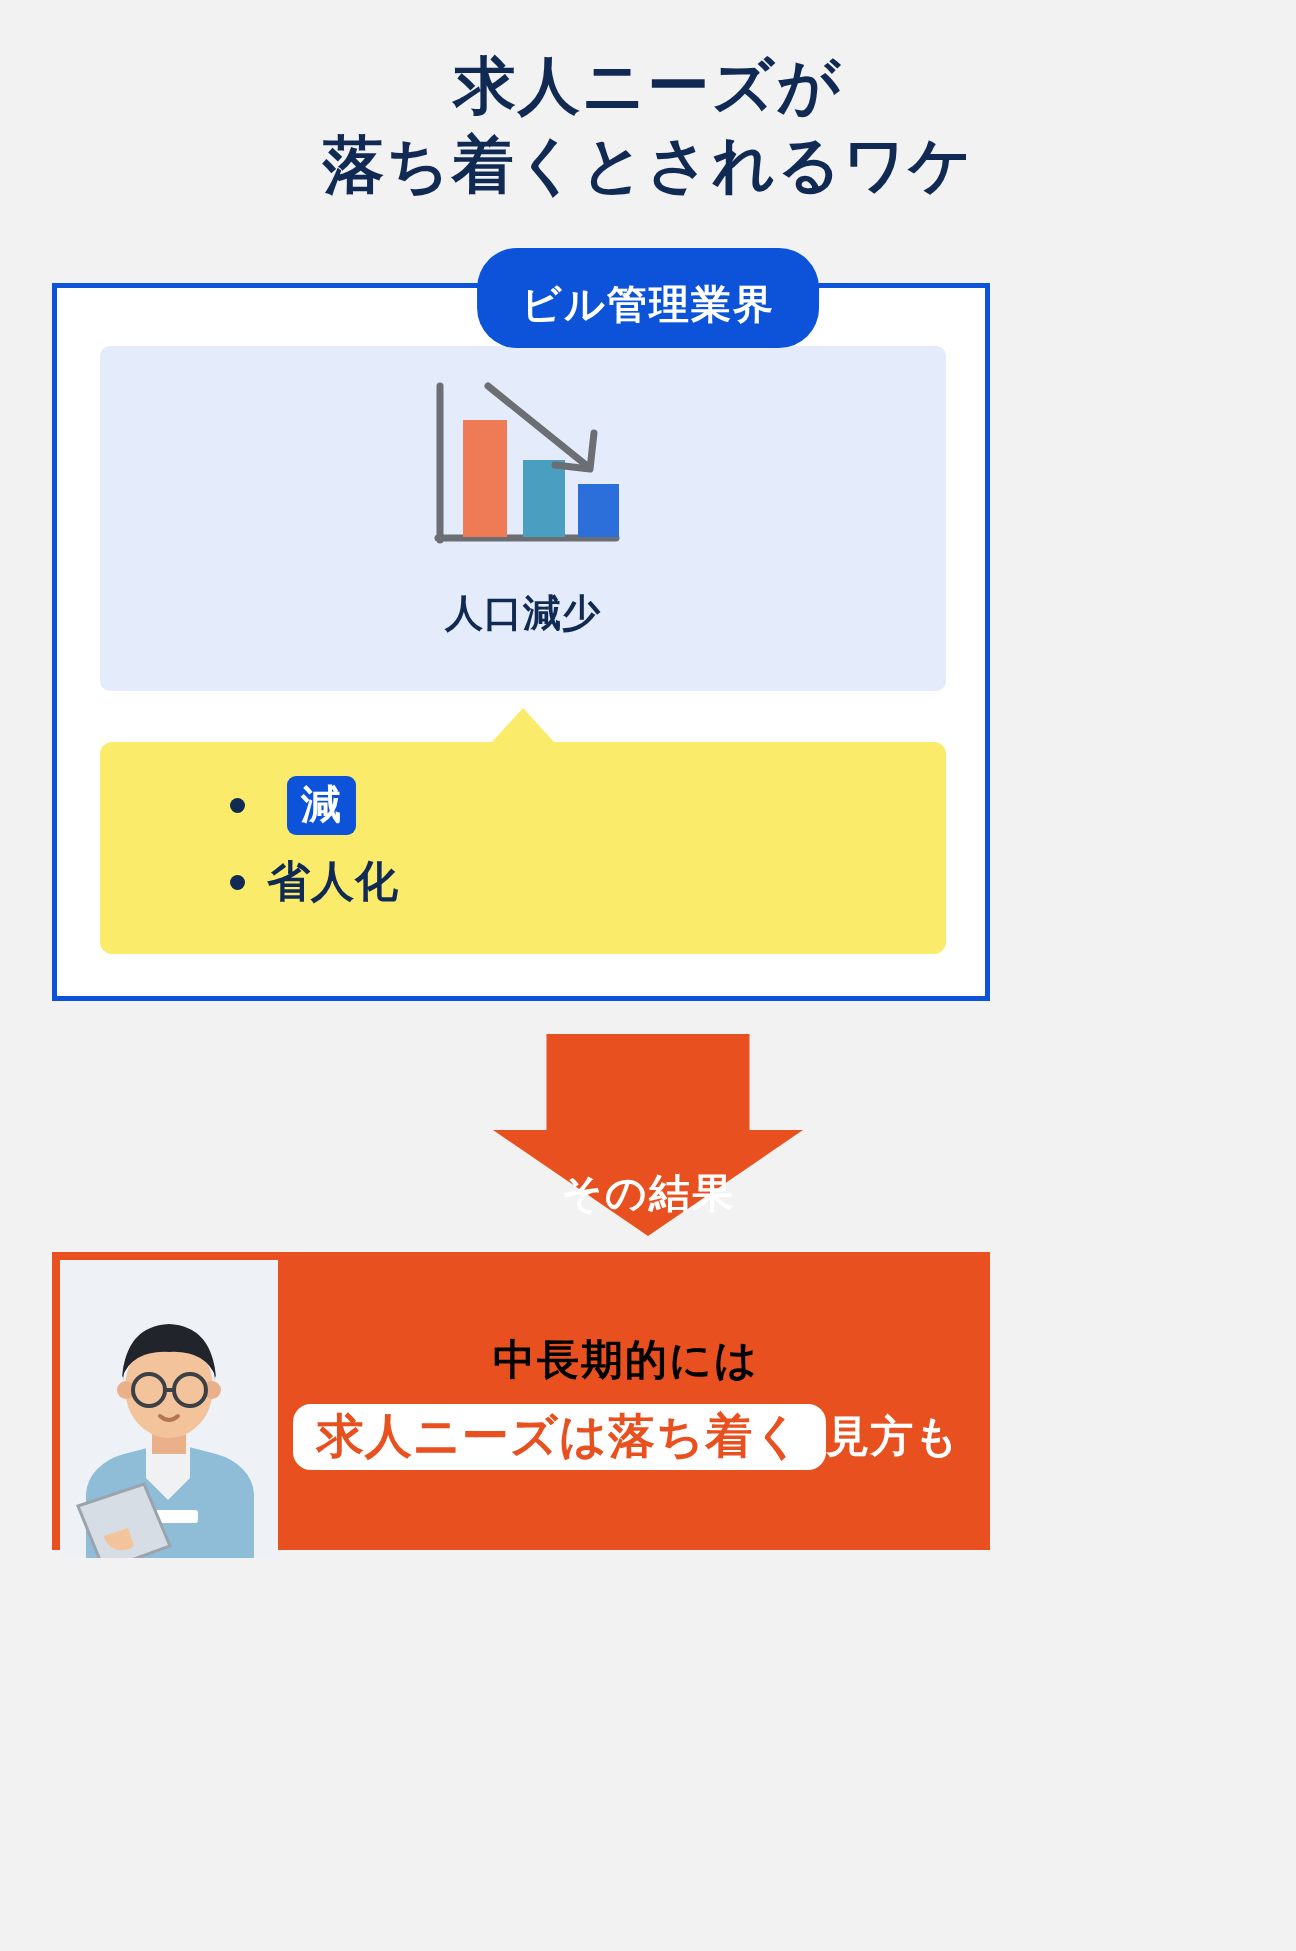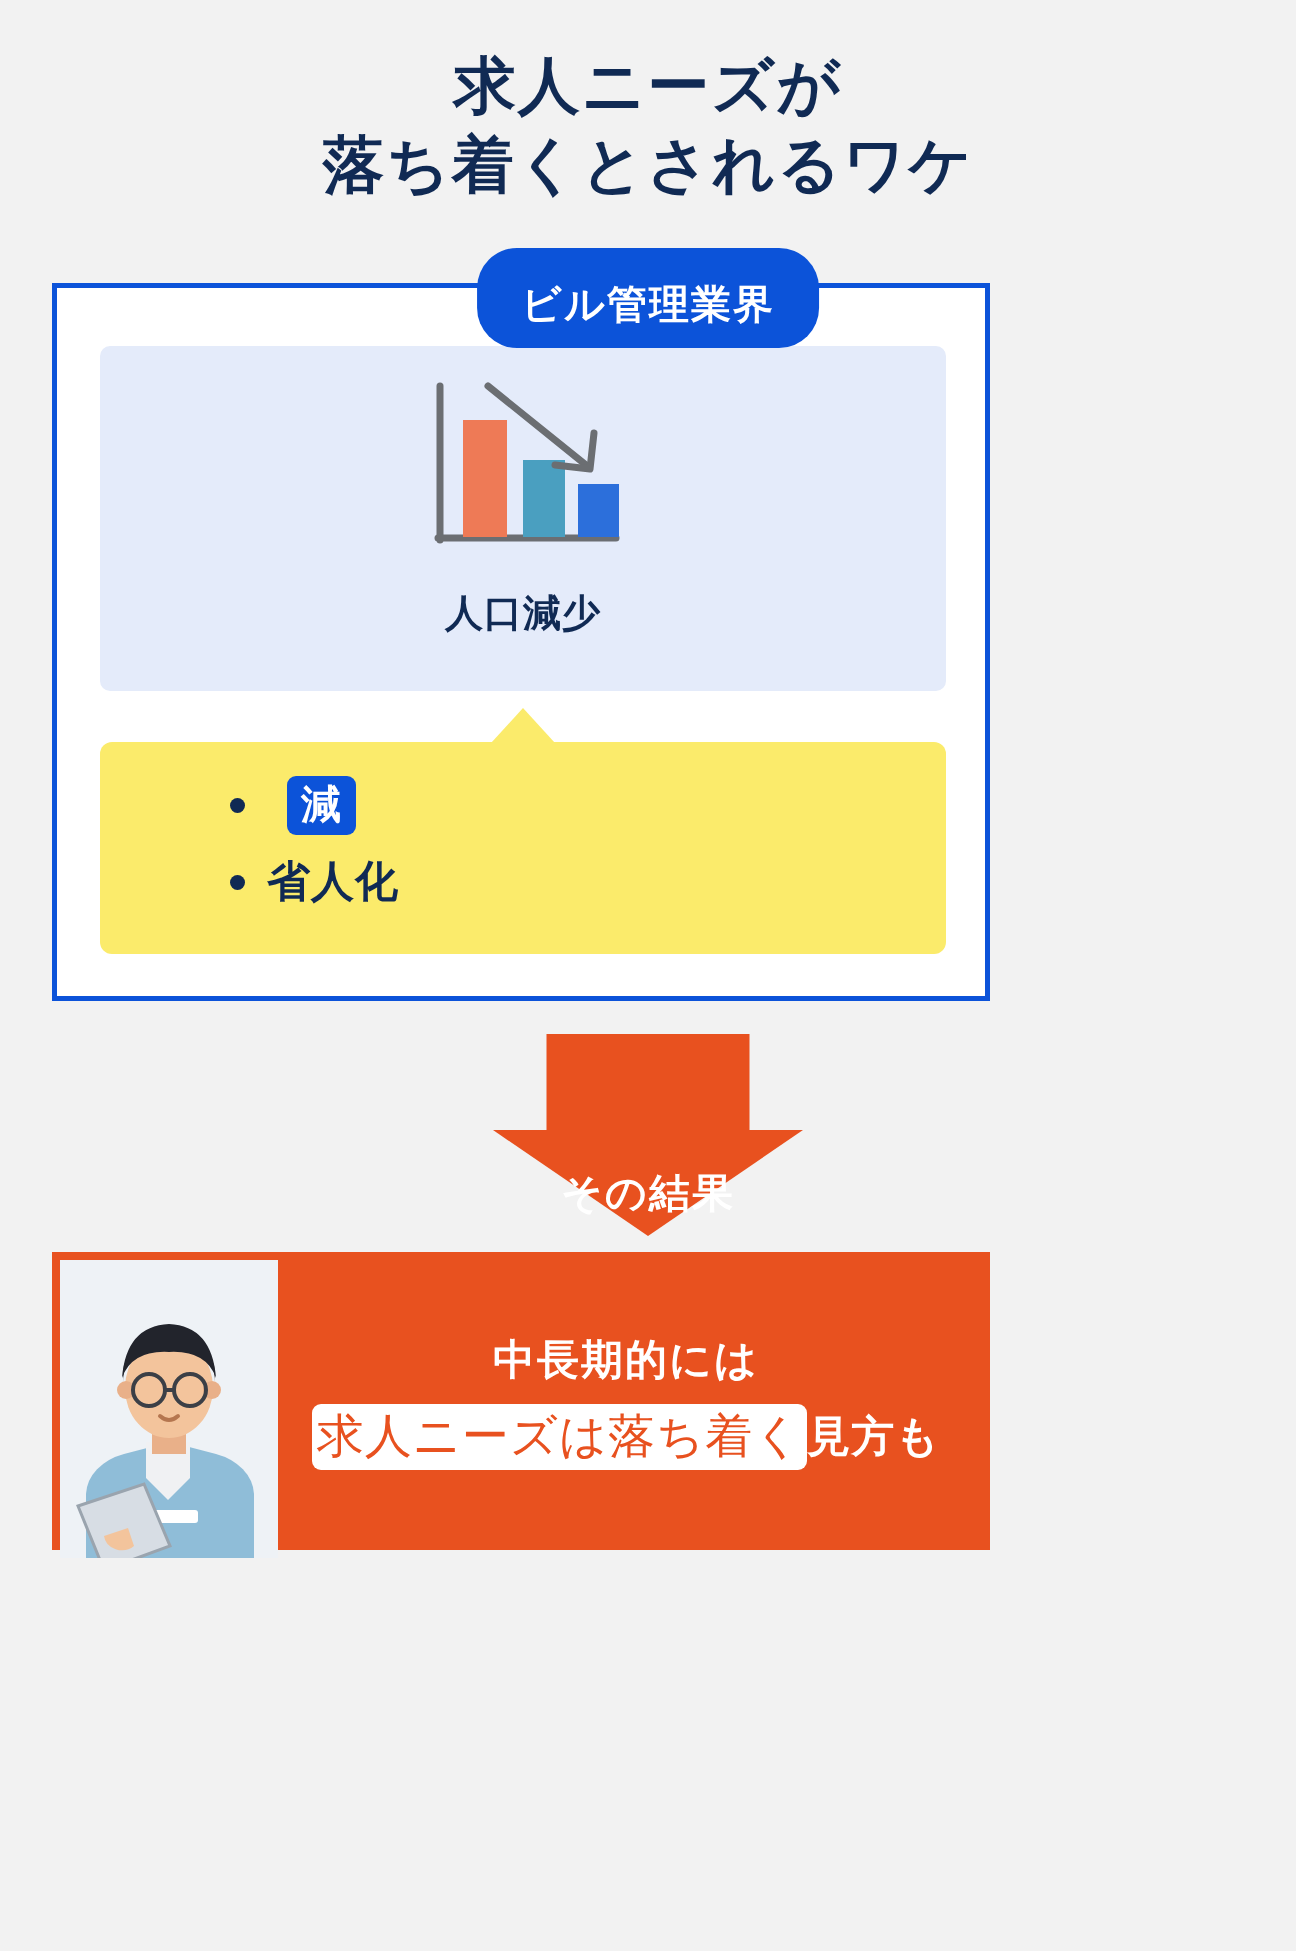--- a/index.html
+++ b/index.html
@@ -182,38 +182,38 @@
   }
   .banner-text{
     flex:1;
     display:flex;
     flex-direction:column;
     align-items:center;
     justify-content:center;
     padding:0 26px 0 10px;
   }
   .banner-line1{
-    color:#ffffff;
+    color:#000000;
     font-size:42px;
     font-weight:bold;
     letter-spacing:2px;
     margin-bottom:16px;
     white-space:nowrap;
   }
   .banner-line2{
     display:flex;align-items:center;white-space:nowrap;
   }
   .hl{
     background:#ffffff;
     color:#e8511f;
     font-size:47px;
-    font-weight:normal;
+    font-weight:bold;
     letter-spacing:1px;
-    border-radius:9px;
-    padding:8px 5px 11px;
+    border-radius:18px;
+    padding:8px 24px 11px;
     line-height:1;
   }
   .tail{
     color:#ffffff;
     font-size:43px;
     font-weight:bold;
     letter-spacing:1px;
   }
 </style>
 </head>

